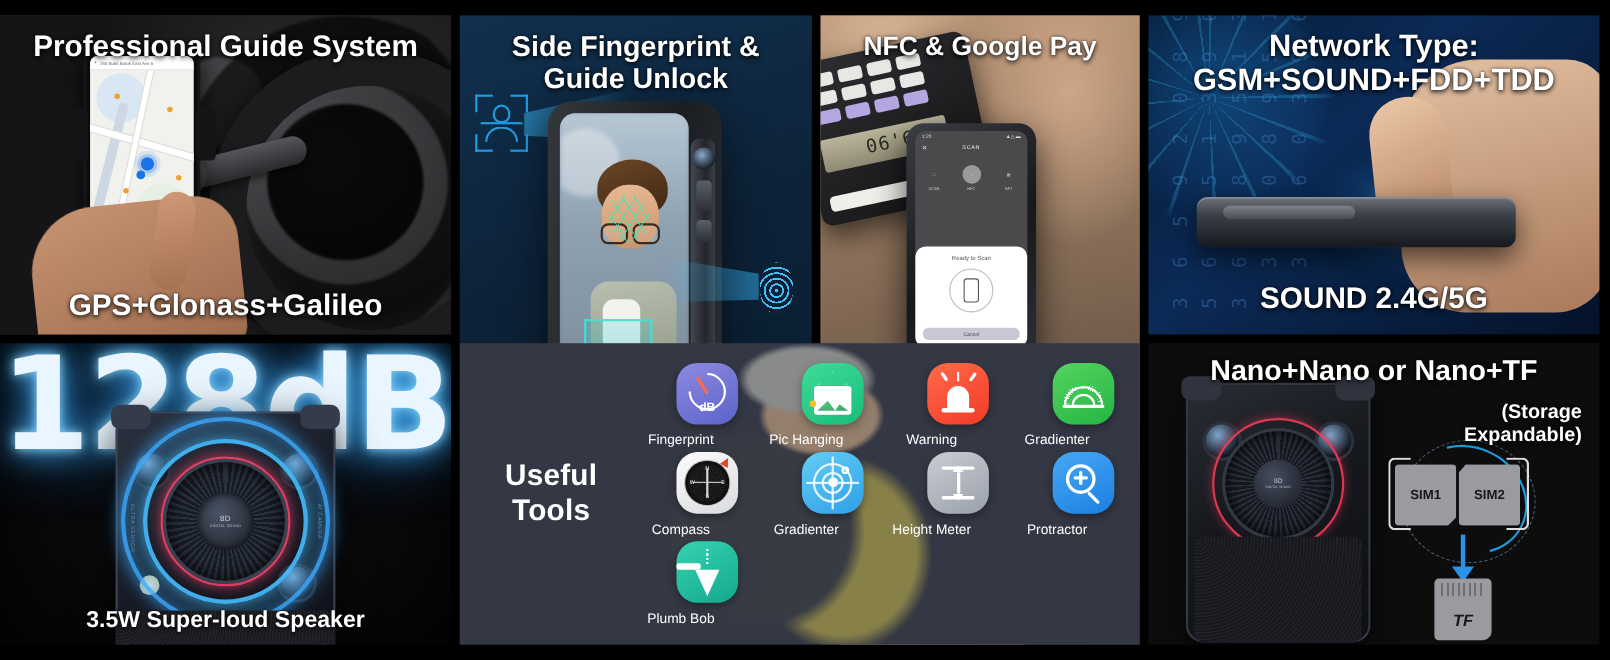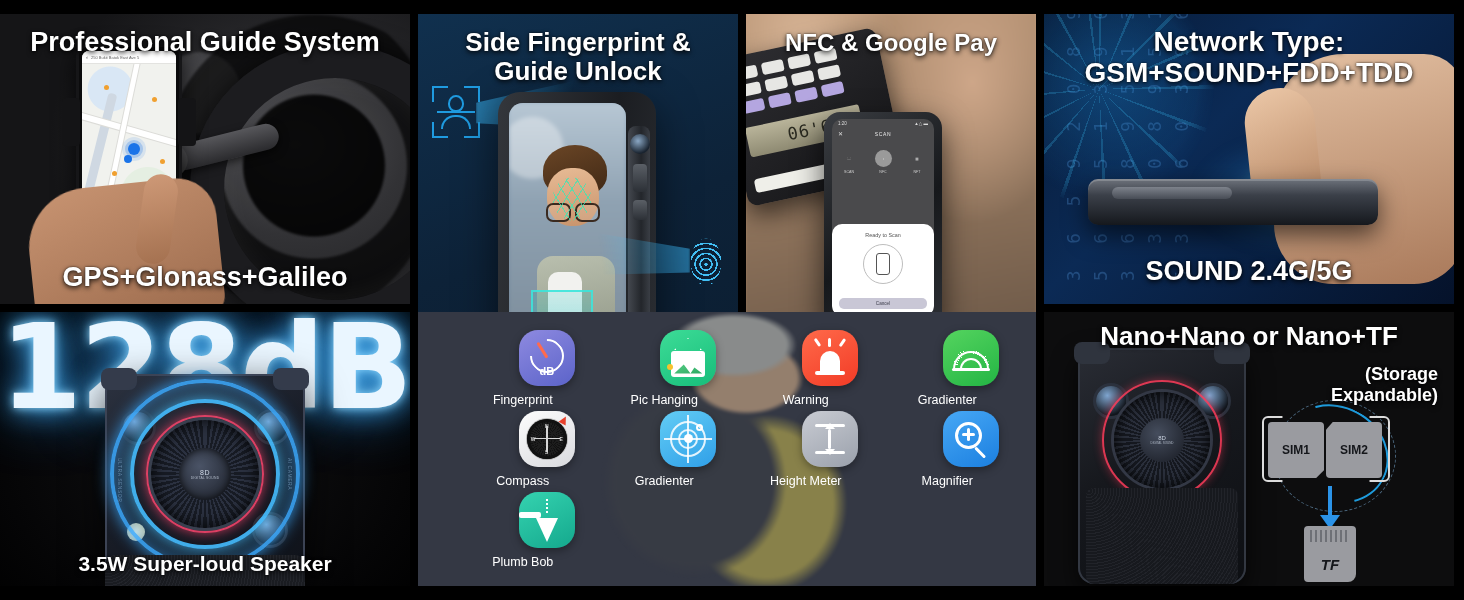--- a/index.html
+++ b/index.html
@@ -658,20 +658,24 @@
       <div class="ring r2"></div>
       <div class="ring r1"></div>
       <div class="leather"></div>
     </div>
     <div class="cap cap-spk">3.5W Super-loud Speaker</div>
   </div>
 
   <div class="panel p-tools">
     <div class="hiker"></div>
     <div class="tools-inner">
+      <div class="tools-title">
+        <span>Useful</span><br>
+        <span>Tools</span>
+      </div>
 
       <div class="tools-grid">
 
         <div class="tool">
           <div class="ticon ic-sound">
             <span class="gauge"></span>
               <span class="needle"></span>
             <span class="db">dB</span>
           </div>
           <div class="tlabel">Fingerprint</div>
@@ -743,21 +747,21 @@
           <div class="tlabel">Height Meter</div>
         </div>
 
         <div class="tool">
           <div class="ticon ic-mag">
             <span class="lens"></span>
               <span class="pl"></span>
               <span class="pl v"></span>
               <span class="handle"></span>
           </div>
-          <div class="tlabel">Magnifier</div>
+          <div class="tlabel">Protractor</div>
         </div>
 
         <div class="tool">
           <div class="ticon ic-plumb">
             <span class="cord"></span>
               <span class="cap"></span>
               <span class="bob"></span>
           </div>
           <div class="tlabel">Plumb Bob</div>
         </div>

